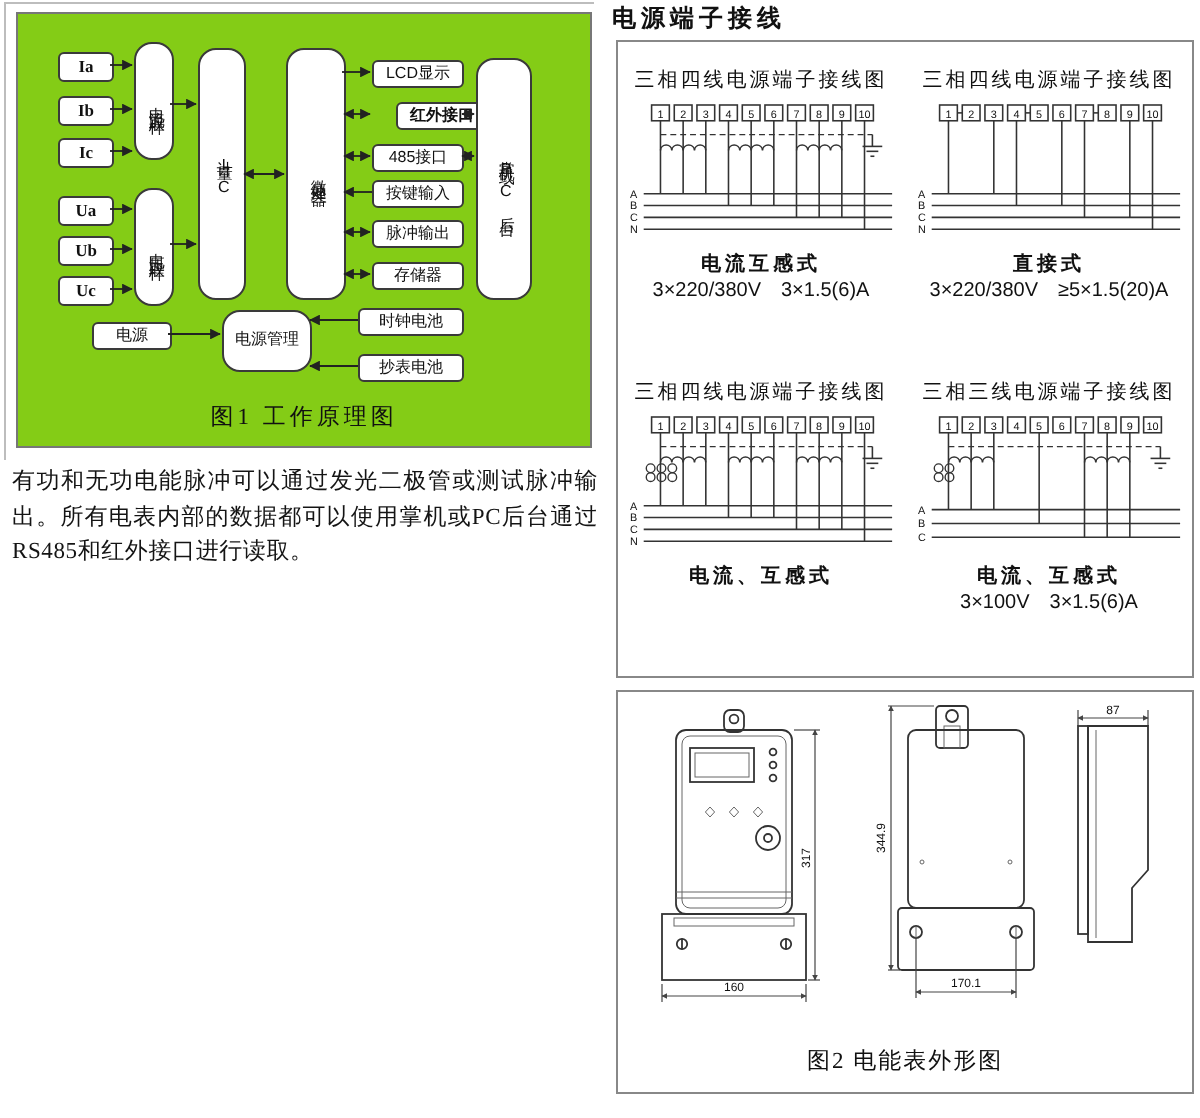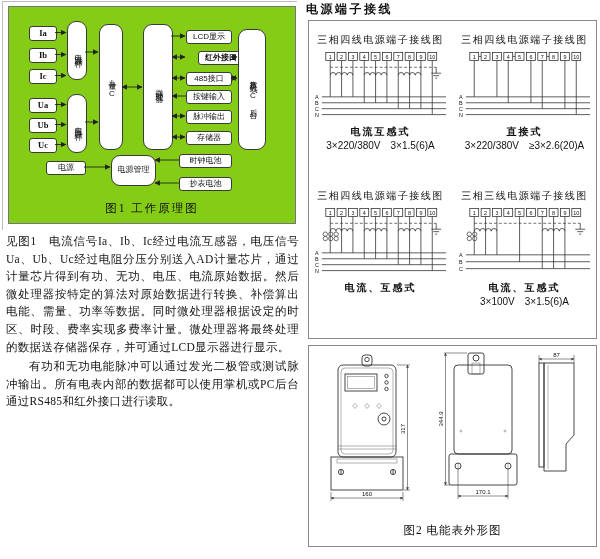--- a/index.html
+++ b/index.html
@@ -167,21 +167,20 @@
     <line class="ar" x1="222" y1="71" x2="228" y2="71" marker-start="url(#mEnd)" marker-end="url(#mEnd)"></line>
     <line class="ar" x1="170" y1="153" x2="146" y2="153" marker-end="url(#mEnd)"></line>
     <line class="ar" x1="170" y1="176" x2="146" y2="176" marker-end="url(#mEnd)"></line>
     <line class="ar" x1="75" y1="160" x2="101" y2="160" marker-end="url(#mEnd)"></line>
   </svg>
 
   <div class="figcap">图1  工作原理图</div>
 </div>
 
 <div id="bodytext">
-  <p>见图1　电流信号Ia、Ib、Ic经过电流互感器，电压信号Ua、Ub、Uc经过电阻分压分别送入AD计量芯片，通过计量芯片得到有功、无功、电压、电流原始数据。然后微处理器按特定的算法对原始数据进行转换、补偿算出电能、需量、功率等数据。同时微处理器根据设定的时区、时段、费率实现多费率计量。微处理器将最终处理的数据送存储器保存，并可通过LCD显示器进行显示。</p>
   <p>有功和无功电能脉冲可以通过发光二极管或测试脉冲输出。所有电表内部的数据都可以使用掌机或PC后台通过RS485和红外接口进行读取。</p>
 </div>
 
 <div id="wtitle">电源端子接线</div>
 
 <div id="wbox">
 
   <div class="wcell" id="wc0">
     <div class="wt">三相四线电源端子接线图</div>
     <svg class="wd" width="138" height="72" viewBox="0 0 140 72">
@@ -290,21 +289,21 @@
           <text x="3" y="48" class="plabel">A</text>
           <line x1="10" y1="52" x2="136" y2="52" class="ln"></line>
           <text x="3" y="54" class="plabel">B</text>
           <line x1="10" y1="58" x2="136" y2="58" class="ln"></line>
           <text x="3" y="60" class="plabel">C</text>
           <line x1="10" y1="64" x2="136" y2="64" class="ln"></line>
           <text x="3" y="66" class="plabel">N</text>
         </g>
     </svg>
     <div class="wtype">直接式</div>
-    <div class="wspec"><span>3×220/380V</span><span>≥3×2.6(20)A</span></div>
+    <div class="wspec"><span>3×220/380V</span><span>≥5×1.5(20)A</span></div>
   </div>
 
   <div class="wcell" id="wc2">
     <div class="wt">三相四线电源端子接线图</div>
     <svg class="wd" width="138" height="72" viewBox="0 0 140 72">
       <g>
           <rect x="14" y="1" width="9" height="8" class="term"></rect>
           <text x="18.5" y="7.4" class="tnum">1</text>
           <rect x="25.5" y="1" width="9" height="8" class="term"></rect>
           <text x="30" y="7.4" class="tnum">2</text>

